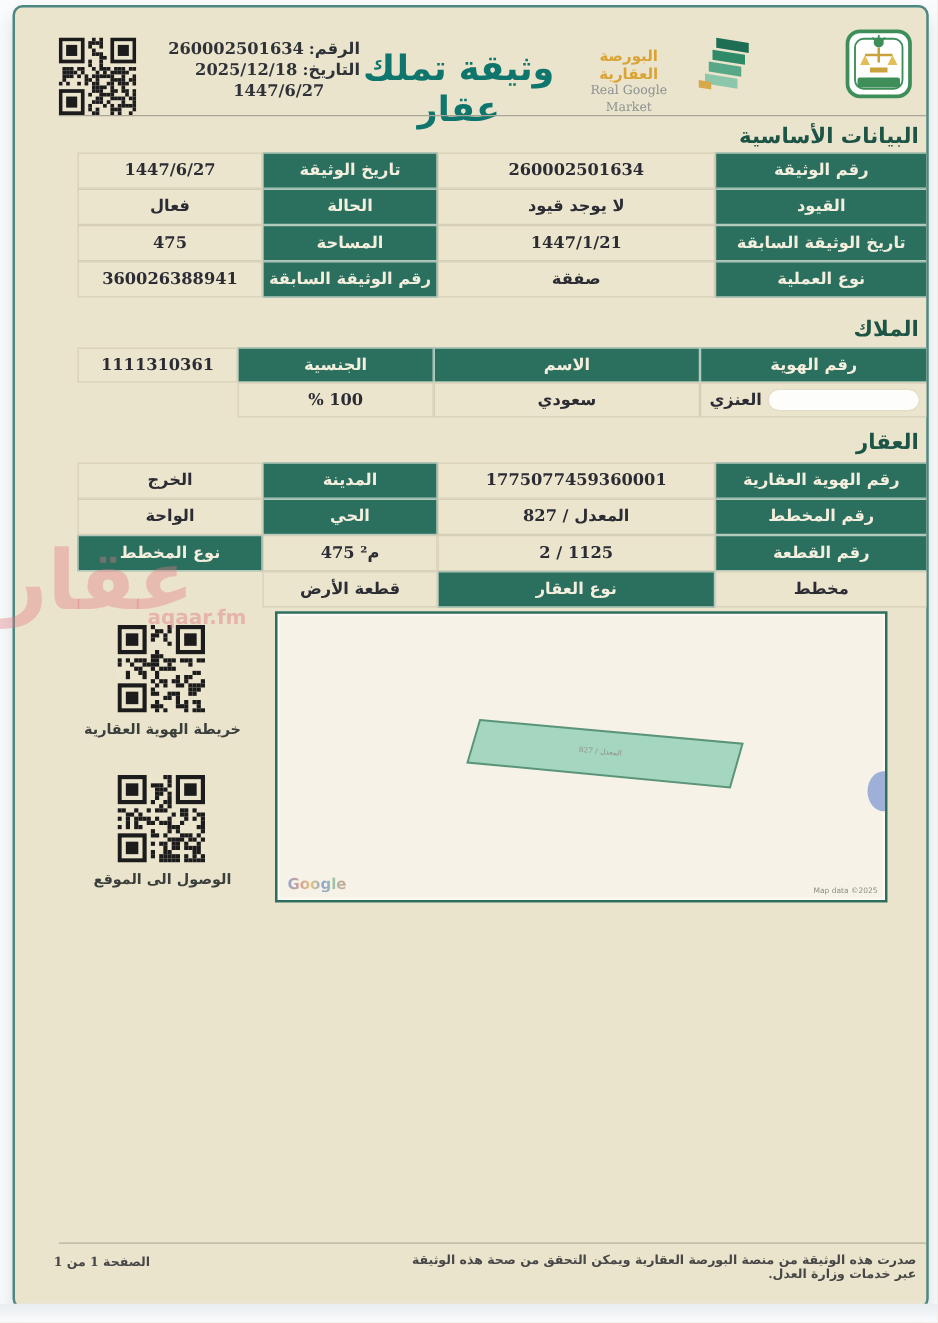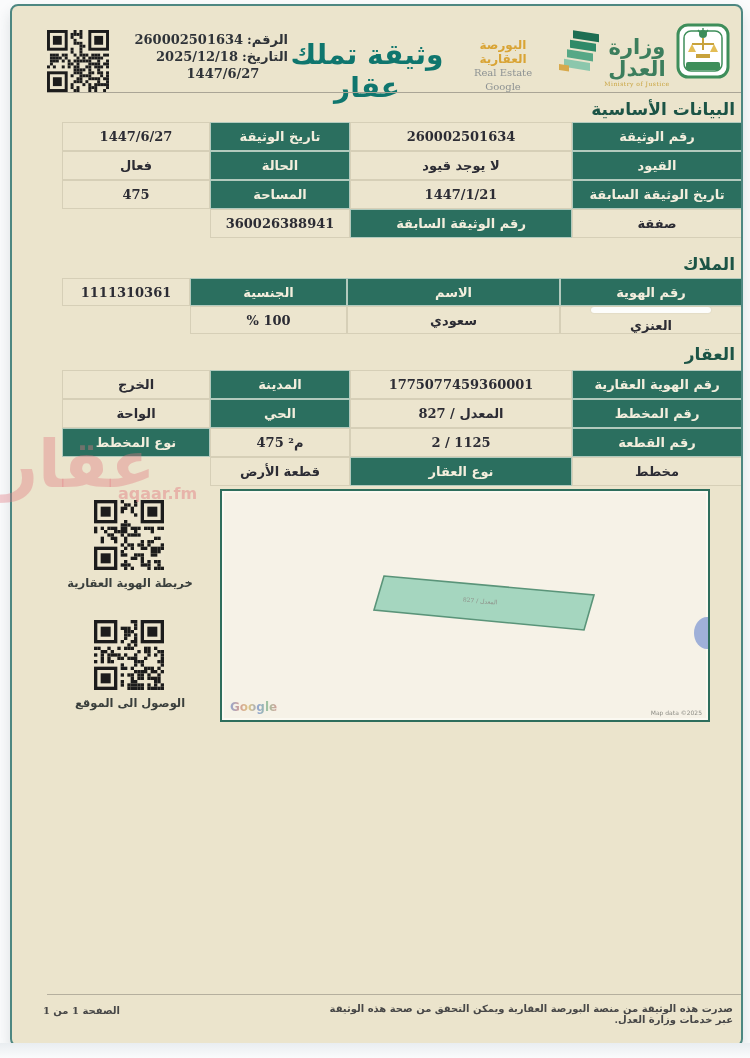--- a/index.html
+++ b/index.html
@@ -31,21 +31,21 @@
   .moj-en{color:#c8a23c;font-size:6px;text-align:center;letter-spacing:.5px;}
   .hdr-rule{height:1px;background:#aaa596;}
   
   .sec-title{font-size:17px;font-weight:bold;color:#1c5446;text-align:right;}
   .tbl{display:grid;direction:rtl;}
   .cell{display:flex;align-items:center;justify-content:center;font-size:13px;font-weight:bold;overflow:hidden;}
   .cell.label{background:#2b6f5f;color:#f3eedd;border:1px solid rgba(250,250,240,.65);}
   .cell.value{background:#ece5ce;color:#2c2c34;border:1px solid #d6cfb7;}
   .v{direction:ltr;unicode-bidi:isolate;}
   .redact{display:inline-block;width:120px;height:16px;background:#fdfdfb;border-radius:8px;box-shadow:0 0 2px rgba(0,0,0,.12);}
-  .name-cell{gap:5px;flex-direction:column;}
+  .name-cell{gap:5px;}
   
   .qr-col-label{font-size:11.5px;font-weight:bold;color:#3a3f3c;text-align:center;width:160px;}
   .mapbox{
     background:#f6f2e7;border:2px solid #2e6e5c;overflow:hidden;
     box-shadow:inset 0 0 0 2px #fbf9f1;
   }
   .mapbox svg{position:absolute;left:0;top:0;width:100%;height:100%;}
   .gmap-logo{
     position:absolute;left:8px;bottom:6px;font-family:"DejaVu Sans",sans-serif;
     font-size:12px;font-weight:bold;color:#9097a0;
@@ -227,39 +227,35 @@
         <span>التاريخ:</span>
         <span class="lv">2025/12/18</span>
       </div>
       <div class="hijri lv" style="direction:ltr;">1447/6/27</div>
     </div>
 
     <div class="abs doc-title" style="left:255px;top:32px;width:200px;">وثيقة تملك عقار</div>
 
     <div class="abs rem-text" style="left:443px;top:32px;width:96px;">
       <div class="rem-ar">البورصة العقارية</div>
-      <div class="rem-en">Real Estate Google</div>
+      <div class="rem-en">Real Google Market</div>
     </div>
 
     <span class="abs" style="left:541px;top:16px;">
       <svg width="56" height="56" viewBox="0 0 56 56">
         <g transform="translate(6,6) skewY(9)">
           <rect x="14" y="0" width="26" height="8" fill="#1d6e52"></rect>
           <rect x="11" y="10" width="26" height="8" fill="#2f8a68"></rect>
           <rect x="8" y="20" width="26" height="8" fill="#57a886"></rect>
           <rect x="5" y="30" width="26" height="8" fill="#8cc7ac"></rect>
           <rect x="0" y="36" width="10" height="6" fill="#d7a94b"></rect>
         </g>
       </svg>
     </span>
 
-    <div class="abs" style="left:592px;top:30px;width:66px;">
-      <div class="moj-ar">وزارة العدل</div>
-      <div class="moj-en">Ministry of Justice</div>
-    </div>
 
     <span class="abs" style="left:662px;top:16px;">
       <svg width="58" height="58" viewBox="0 0 58 58">
         <rect x="4" y="3" width="50" height="52" rx="10" fill="#ffffff" stroke="#3e8e5a" stroke-width="3"></rect>
         <rect x="10" y="9" width="38" height="40" rx="7" fill="#ffffff" stroke="#3e8e5a" stroke-width="1.5"></rect>
         <circle cx="29" cy="12" r="4" fill="#3e8e5a"></circle>
         <path d="M29 14 L24 8 M29 14 L34 8 M29 14 L29 6" stroke="#3e8e5a" stroke-width="1.4" fill="none"></path>
         <path d="M29 16 v12" stroke="#c8a23c" stroke-width="2"></path>
         <path d="M18 22 h22" stroke="#c8a23c" stroke-width="2"></path>
         <path d="M18 22 l-4 8 h8 z M40 22 l-4 8 h8 z" fill="#e3bd55"></path>
@@ -293,20 +289,21 @@
 
       <div class="cell label">تاريخ الوثيقة السابقة</div>
       <div class="cell value">
           <span class="v">1447/1/21</span>
         </div>
       <div class="cell label">المساحة</div>
       <div class="cell value">
           <span class="v">475</span>
         </div>
 
+      <div class="cell label">نوع العملية</div>
       <div class="cell value">
           <span class="v">صفقة</span>
         </div>
       <div class="cell label">رقم الوثيقة السابقة</div>
       <div class="cell value">
           <span class="v">360026388941</span>
         </div>
     </div>
 
     <div class="abs sec-title" style="right:6px;top:248px;width:200px;">الملاك</div>

